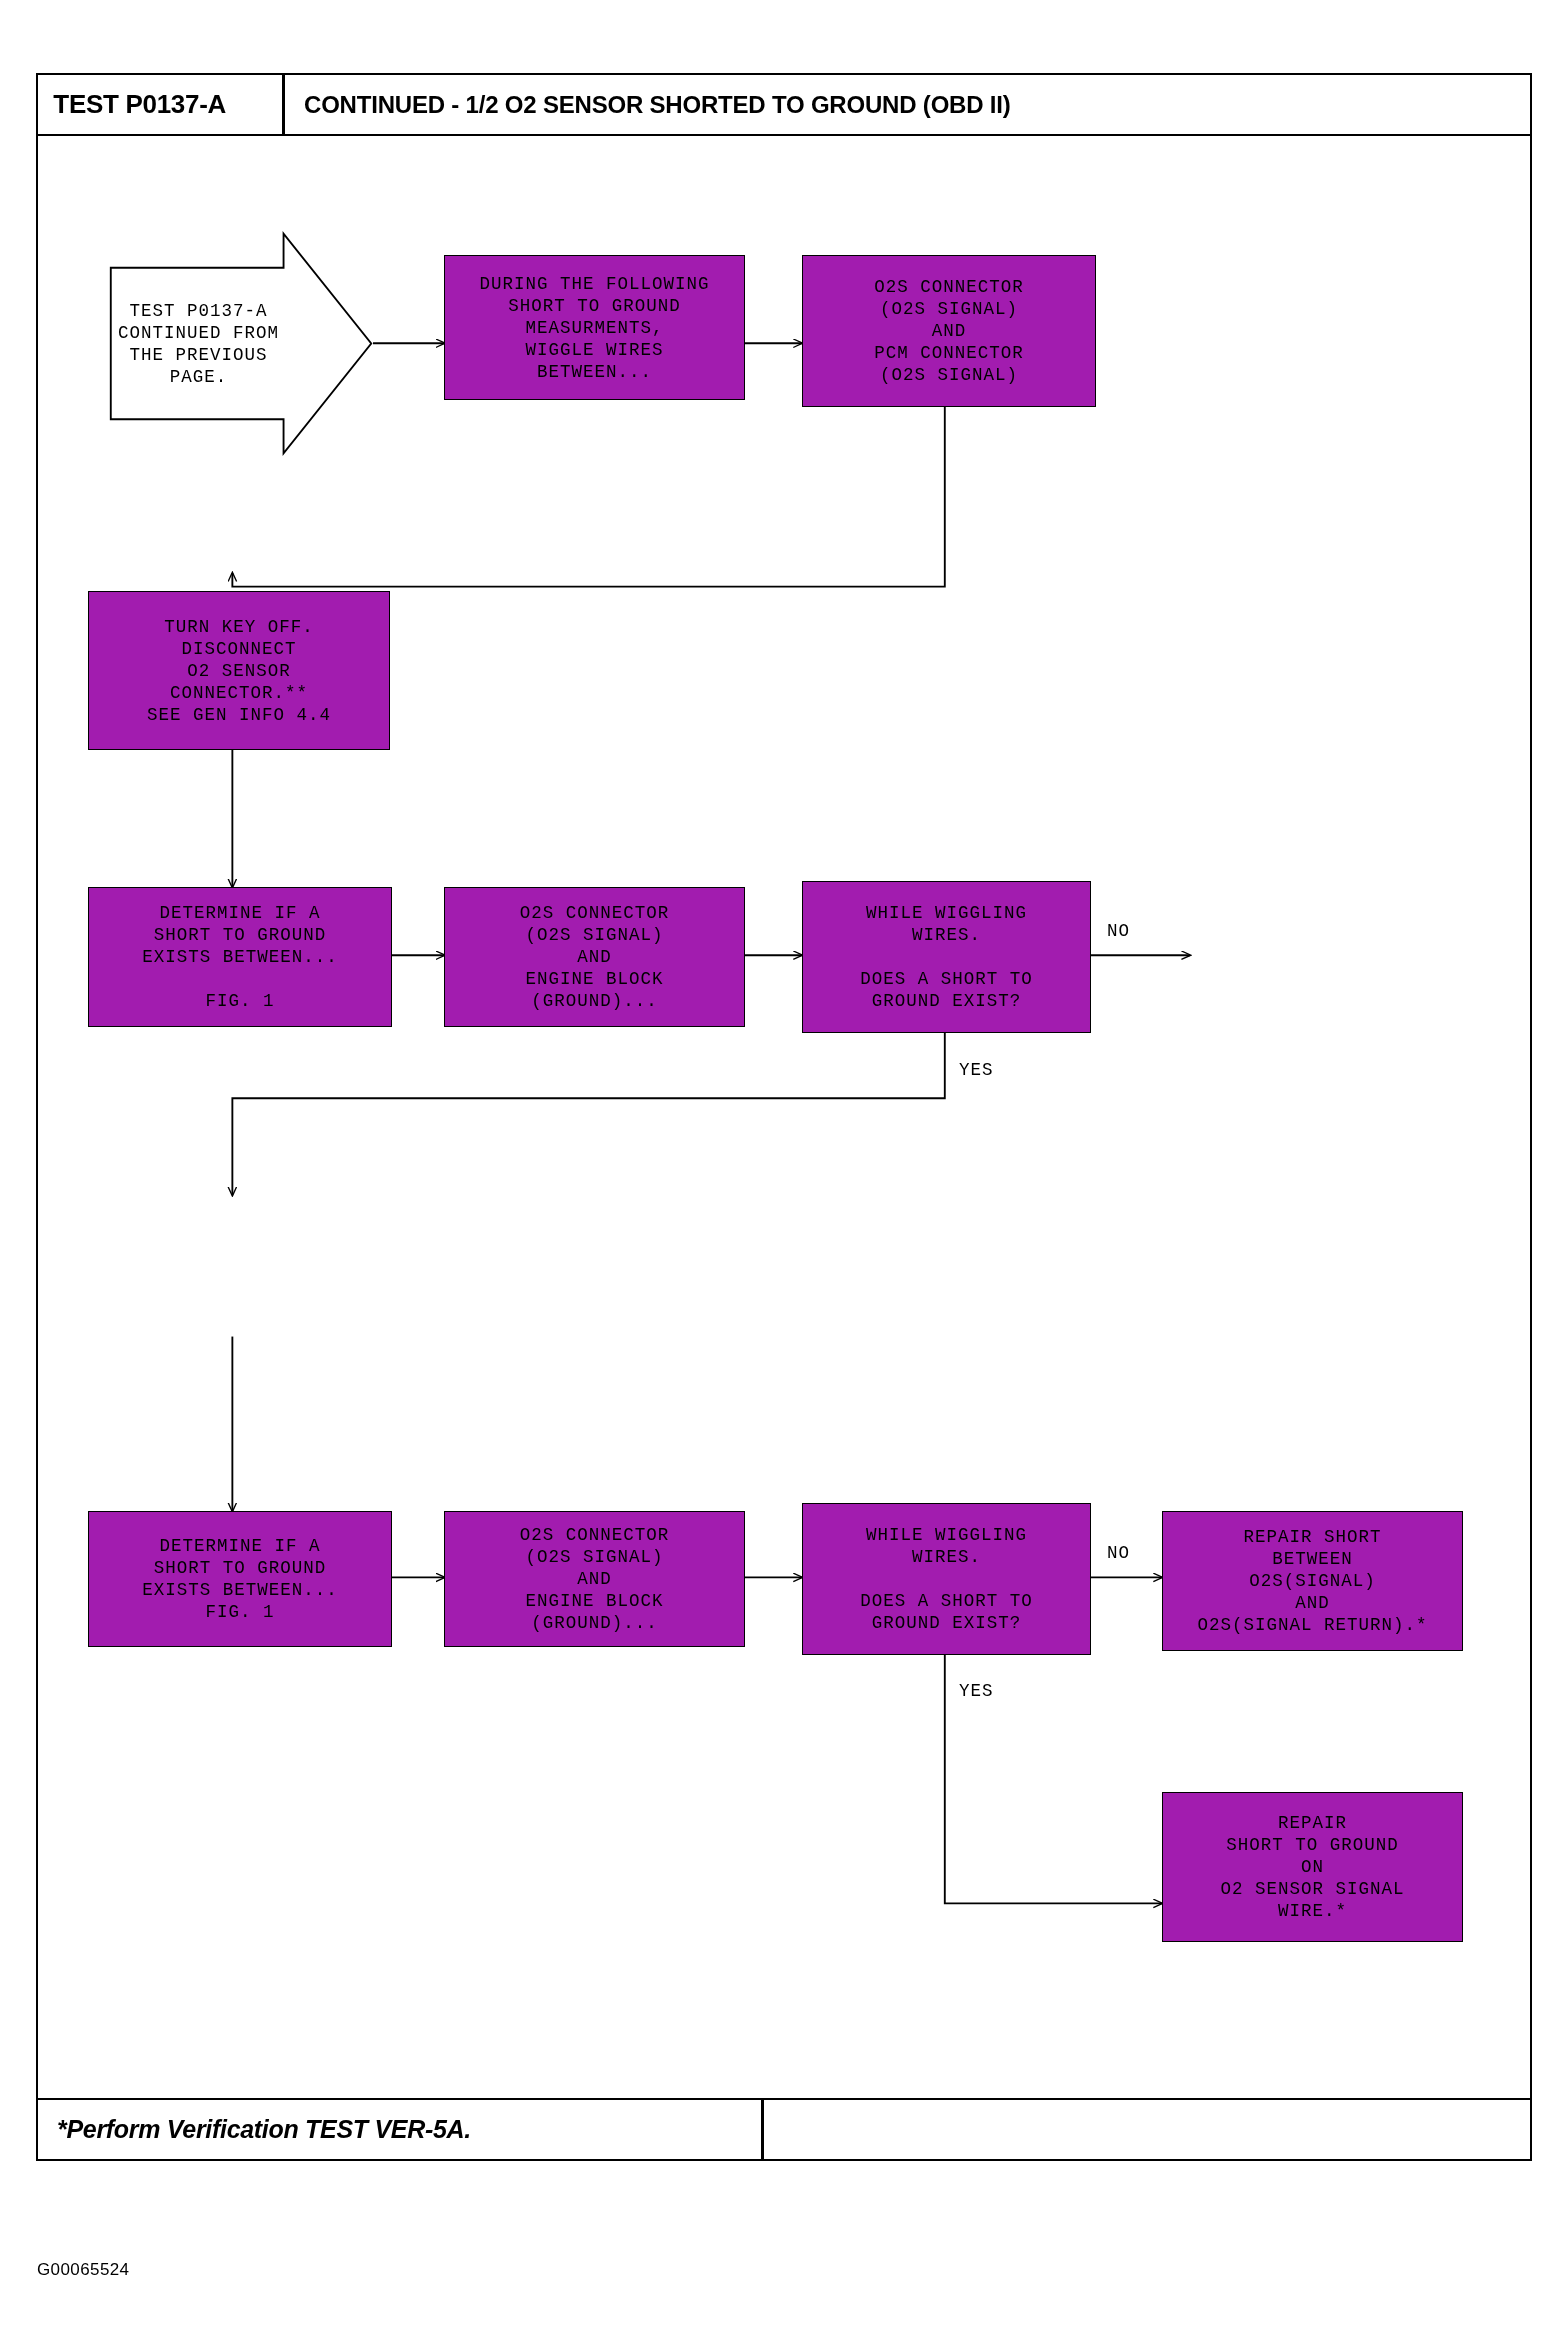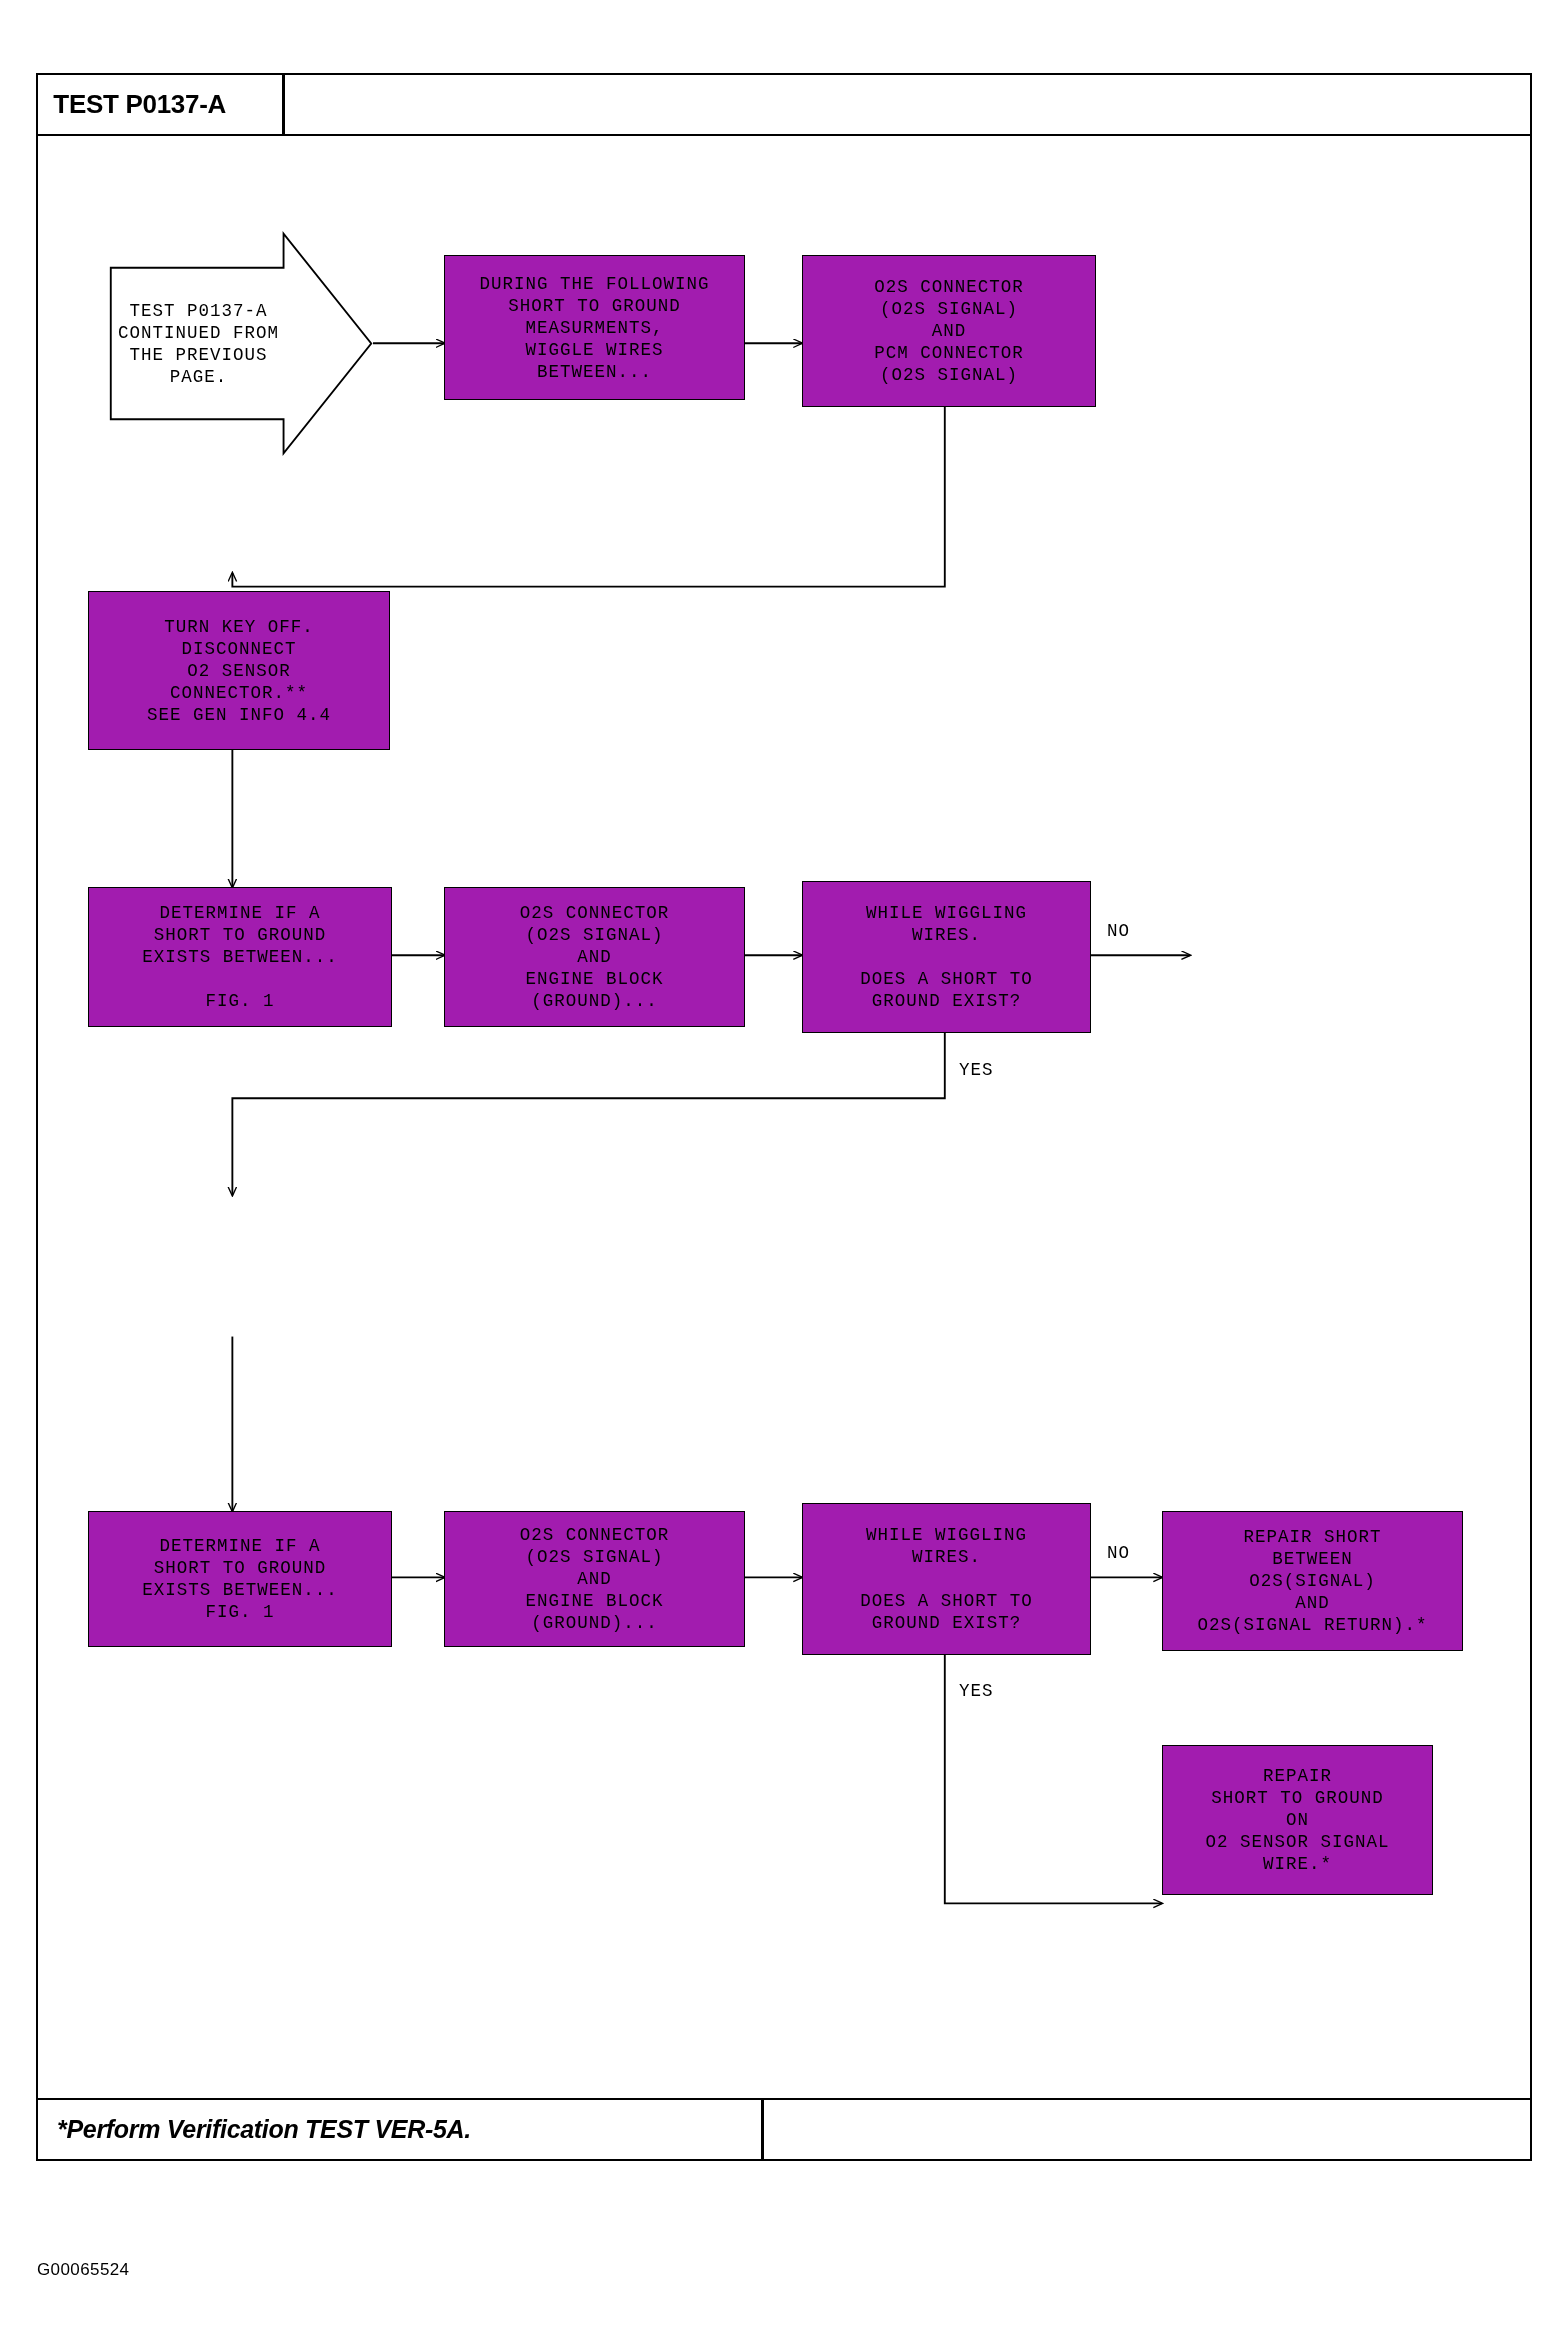--- a/index.html
+++ b/index.html
@@ -182,20 +182,23 @@
 <body>
 
 <div id="page">
 
   <div class="frame"></div>
 
   <div class="header">
     <div class="header-code">
       <span>TEST P0137-A</span>
     </div>
+    <div class="header-title">
+      <span>CONTINUED - 1/2 O2 SENSOR SHORTED TO GROUND (OBD II)</span>
+    </div>
   </div>
 
   <svg class="conn" viewBox="0 0 1841 2751" xmlns="http://www.w3.org/2000/svg">
     <defs>
       <marker id="arrowhead" markerWidth="12" markerHeight="12" refX="10" refY="5" orient="auto" markerUnits="userSpaceOnUse">
         <path d="M0,0 L11,5 L0,10" fill="none" stroke="#000" stroke-width="1.6"></path>
       </marker>
     </defs>
     <g fill="none" stroke="#000" stroke-width="2.2">
 
@@ -311,21 +314,21 @@
   </div>
 
   <div class="node" style="left:1162px; top:1511px; width:301px; height:140px;">
     <span class="txt">REPAIR SHORT
 BETWEEN
 O2S(SIGNAL)
 AND
 O2S(SIGNAL RETURN).*</span>
   </div>
 
-  <div class="node" style="left:1162px; top:1745px; width:271px; height:150px;">
+  <div class="node" style="left:1162px; top:1792px; width:301px; height:150px;">
     <span class="txt">REPAIR
 SHORT TO GROUND
 ON
 O2 SENSOR SIGNAL
 WIRE.*</span>
   </div>
 
   <div class="edge-label" style="left:1107px; top:921px;">NO</div>
   <div class="edge-label" style="left:959px; top:1060px;">YES</div>
   <div class="edge-label" style="left:1107px; top:1543px;">NO</div>

